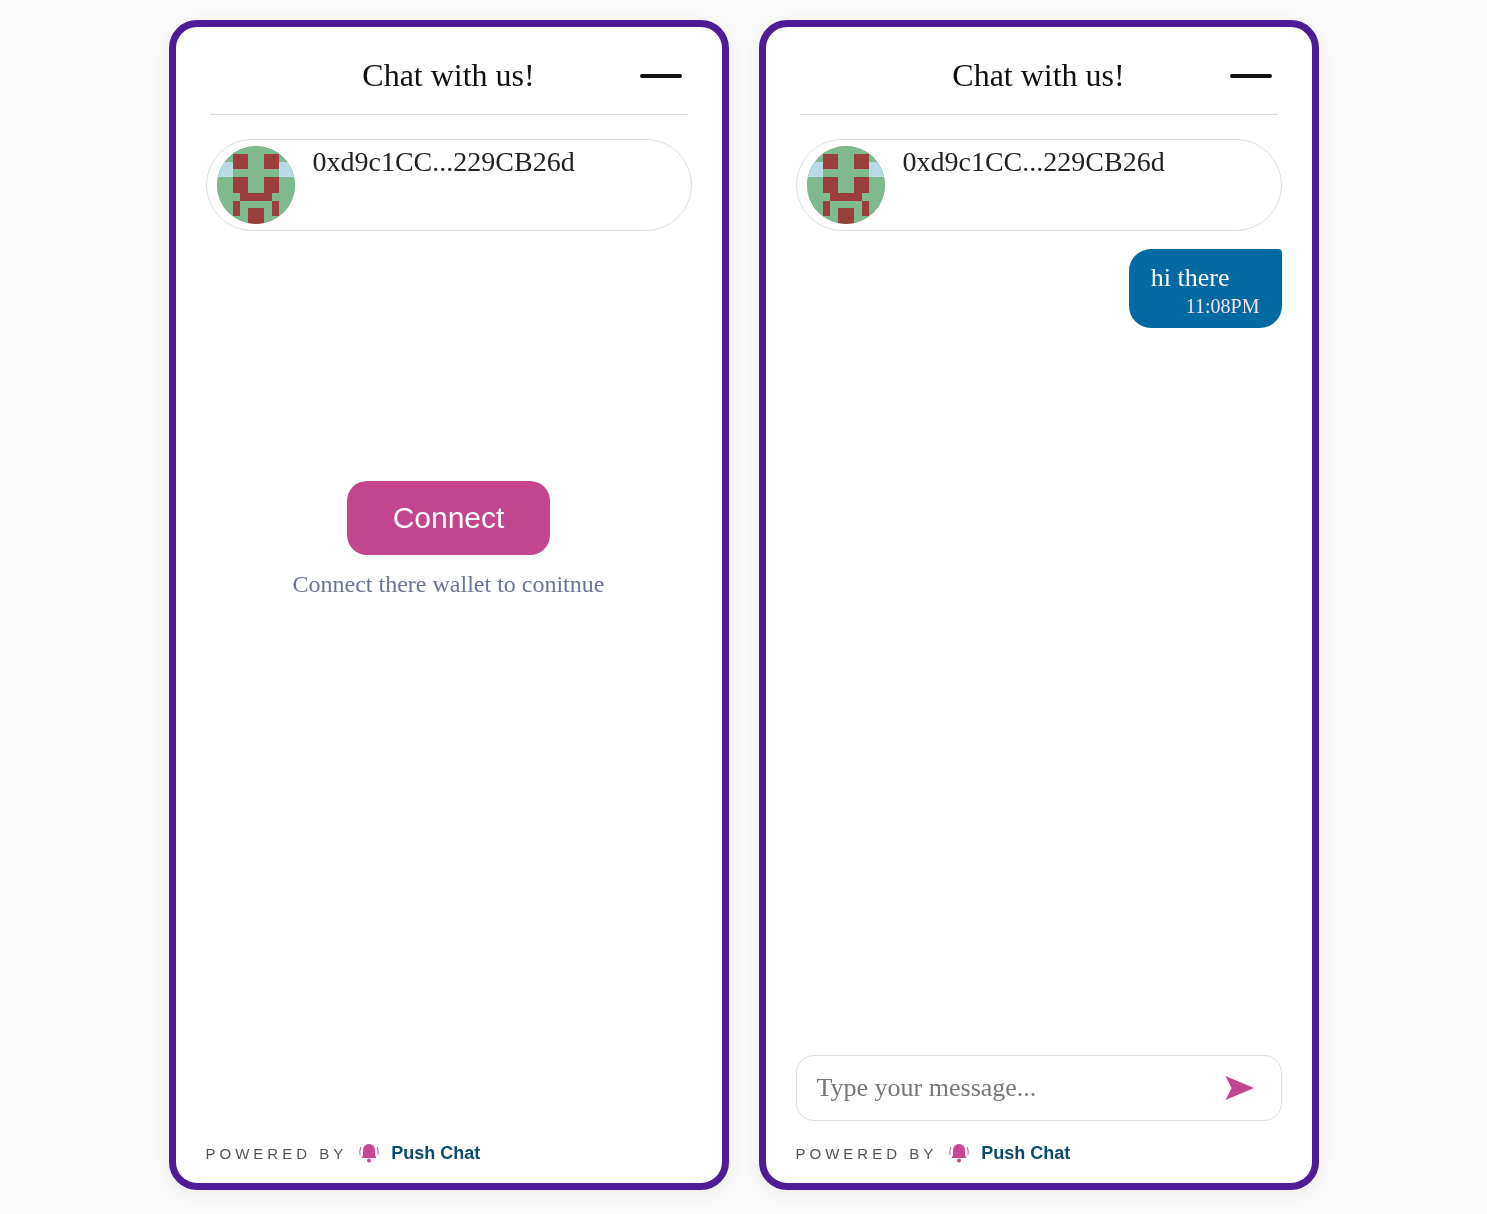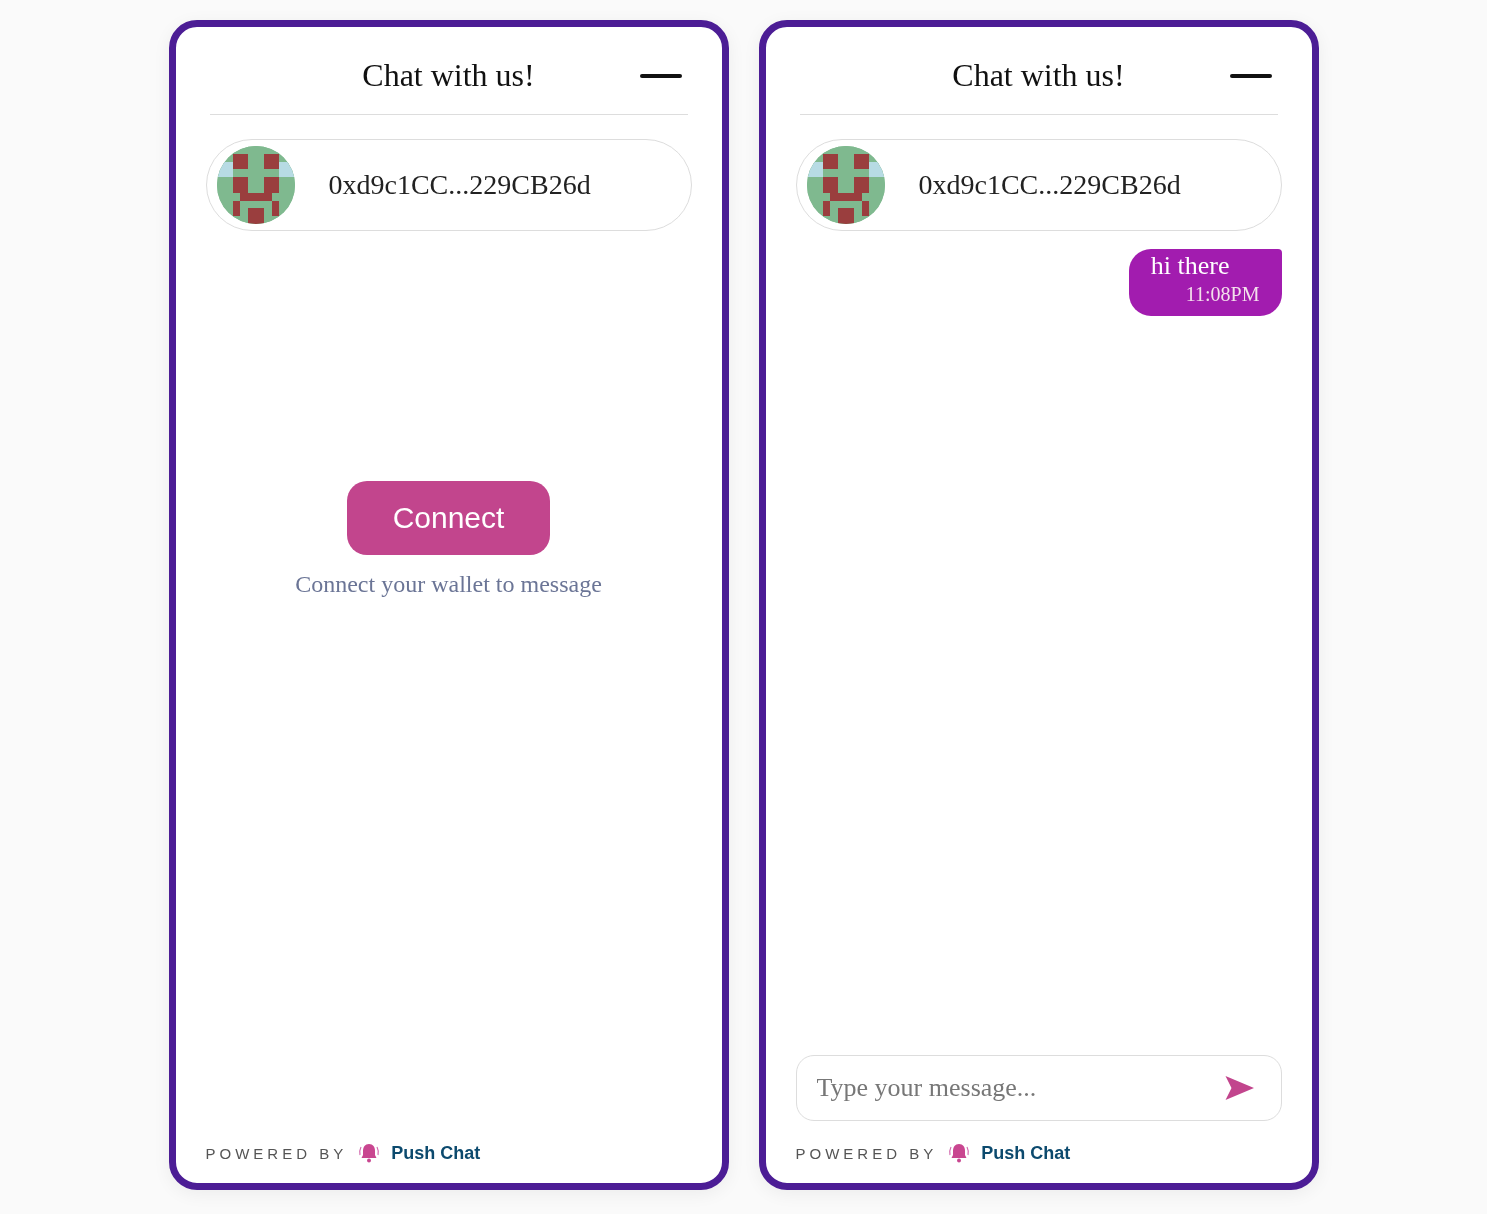--- a/index.html
+++ b/index.html
@@ -48,25 +48,24 @@
     border-radius: 2px;
     cursor: pointer;
   }
   .divider {
     height: 1px;
     background: #ddd;
     margin: 0 4px 24px 4px;
   }
   .address-pill {
     display: flex;
-    align-items: center;
     border: 1px solid #ddd;
     border-radius: 46px;
     padding: 6px 10px;
-    gap: 34px;
+    gap: 18px;
   }
   .avatar {
     width: 78px;
     height: 78px;
     border-radius: 50%;
     overflow: hidden;
     flex-shrink: 0;
     background: #7fb98f;
     position: relative;
   }
@@ -106,24 +105,24 @@
     font-family: Georgia, serif;
   }
   
   .messages {
     margin-top: 18px;
     display: flex;
     flex-direction: column;
   }
   .bubble {
     align-self: flex-end;
-    background: #a21caf;
+    background: #0369a1;
     color: #fff;
     border-radius: 22px 4px 22px 22px;
-    padding: 2px 22px 10px 22px;
+    padding: 14px 22px 10px 22px;
     max-width: 70%;
     font-family: Georgia, serif;
   }
   .bubble-text { font-size: 26px; }
   .bubble-time {
     font-size: 20px;
     text-align: right;
     margin-top: 2px;
     font-family: Georgia, serif;
     color: #f3e0eb;
@@ -202,21 +201,21 @@
         <rect x="7" y="7" width="1" height="2" fill="#9a3e3e"></rect>
         <rect x="4" y="8" width="2" height="2" fill="#9a3e3e"></rect>
       </svg>
     </div>
     <div class="address-text">0xd9c1CC...229CB26d</div>
   </div>
 
   <div class="body-area">
     <div class="center-block">
       <button class="connect-btn">Connect</button>
-      <div class="connect-hint">Connect your wallet to message</div>
+      <div class="connect-hint">Connect there wallet to conitnue</div>
     </div>
   </div>
 
   <div class="footer">
     <span class="powered">POWERED BY</span>
     <span class="bell-wrap">
       <svg viewBox="0 0 24 24">
         <path d="M4 6 Q2 10 3 14" stroke="#d36bb0" stroke-width="1.2" fill="none"></path>
         <path d="M20 6 Q22 10 21 14" stroke="#d36bb0" stroke-width="1.2" fill="none"></path>
         <path d="M12 3 C8 3 6 6 6 10 L6 14 L4.5 17 L19.5 17 L18 14 L18 10 C18 6 16 3 12 3 Z" fill="#c94690"></path>

